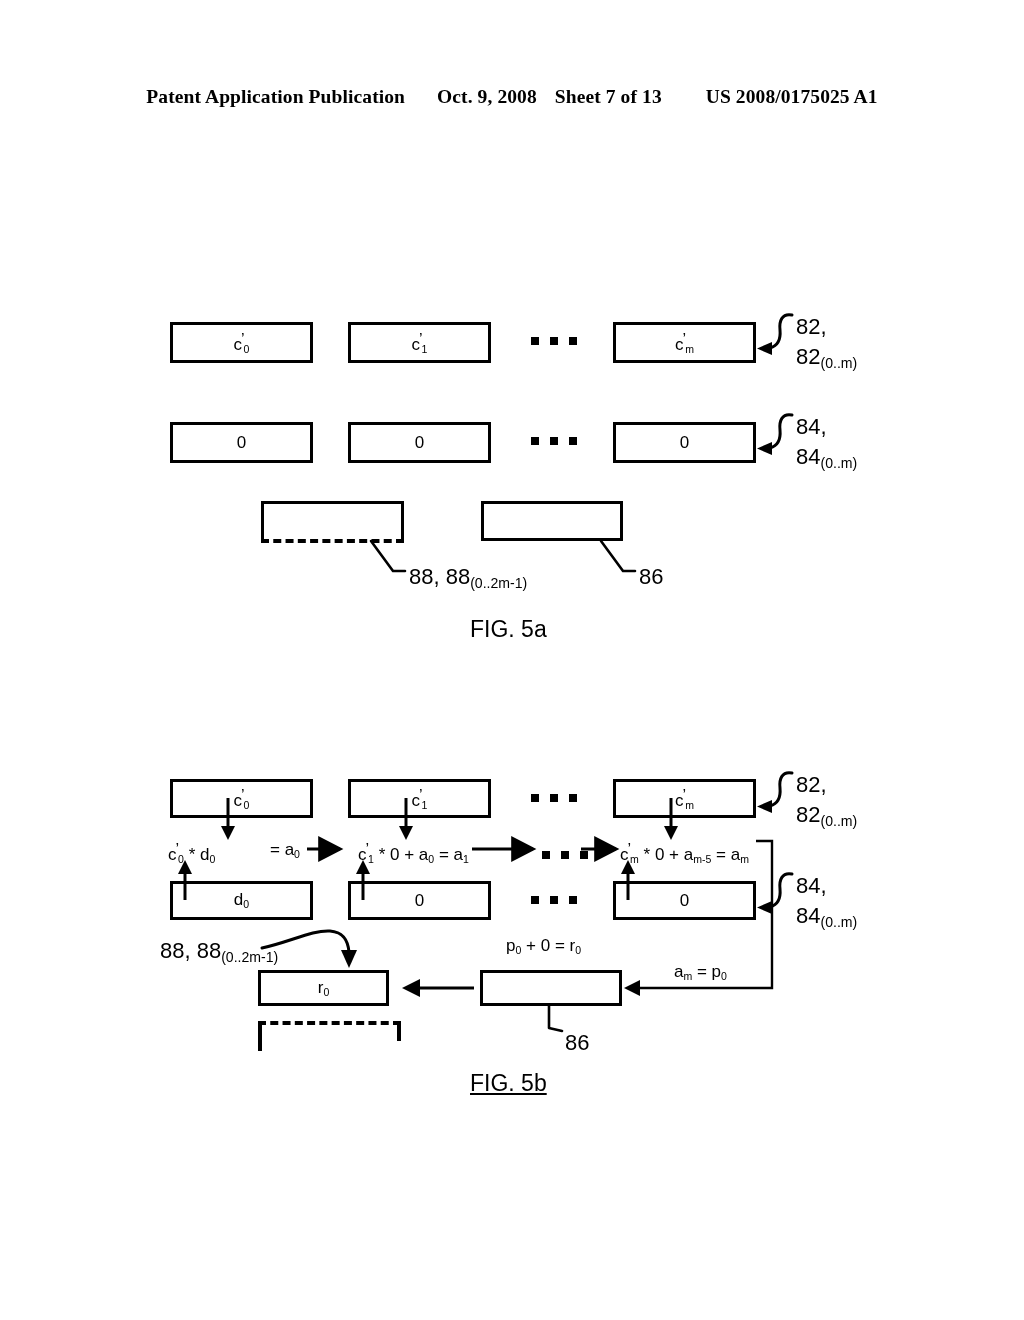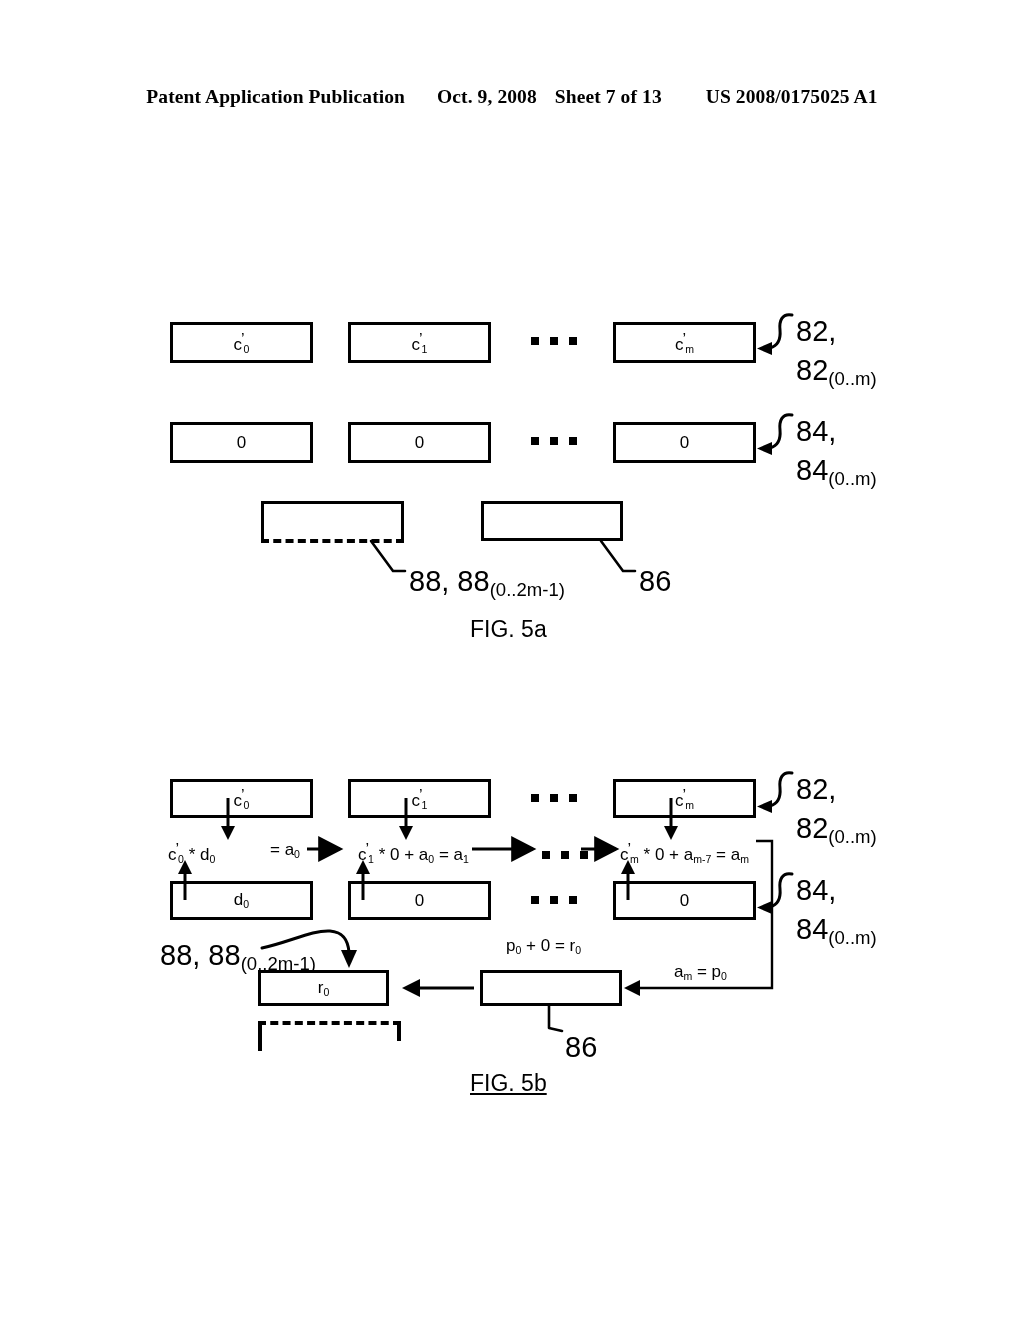--- a/index.html
+++ b/index.html
@@ -94,21 +94,21 @@
     vertical-align: -0.28em;
   }
   .mth sup.prime {
     font-size: 0.95em;
     vertical-align: 0.33em;
     margin-left: -1px;
     margin-right: -1px;
   }
   .refnum {
     position: absolute;
-    font-size: 29px;
+    font-size: 22px;
     white-space: nowrap;
     line-height: 1.35;
   }
   .refnum sub {
     font-size: 0.64em;
     vertical-align: -0.25em;
   }
   .ellip {
     position: absolute;
     display: flex;
@@ -218,21 +218,21 @@
   </div>
   <div class="mth" style="left:358px; top:841px;">
     c<sup class="prime">’</sup><sub>1</sub> * 0 + a<sub>0</sub> = a<sub>1</sub>
   </div>
   <div class="ellip" style="left:542px; top:851px;">
     <i></i>
       <i></i>
       <i></i>
   </div>
   <div class="mth" style="left:620px; top:841px;">
-    c<sup class="prime">’</sup><sub>m</sub> * 0 + a<sub>m-7</sub> = a<sub>m</sub>
+    c<sup class="prime">’</sup><sub>m</sub> * 0 + a<sub>m-5</sub> = a<sub>m</sub>
   </div>
 
   <div class="box" style="left:170px; top:881px; width:143px; height:39px;">
     <span class="mth" style="position:static;">d<sub>0</sub></span>
   </div>
   <div class="box" style="left:348px; top:881px; width:143px; height:39px;">
     <span class="mth" style="position:static;">0</span>
   </div>
   <div class="ellip" style="left:531px; top:896px;">
     <i></i>

